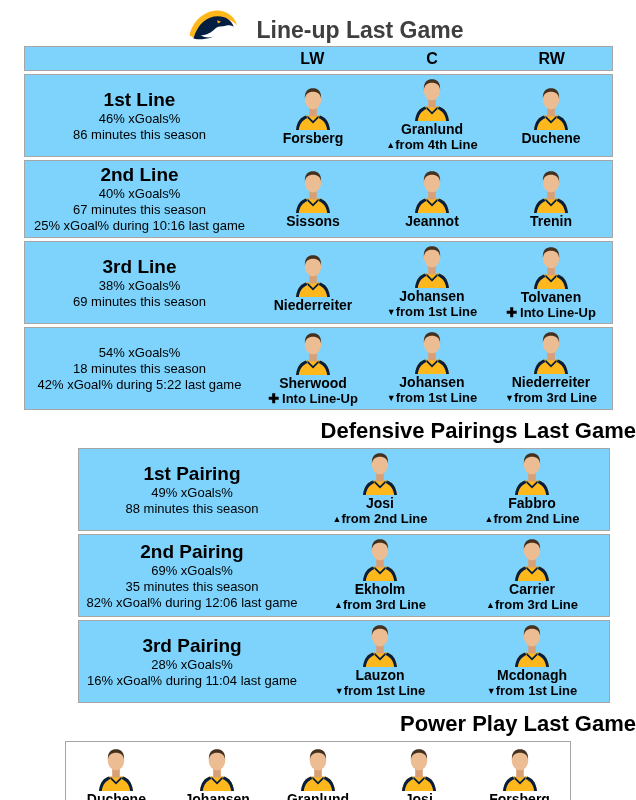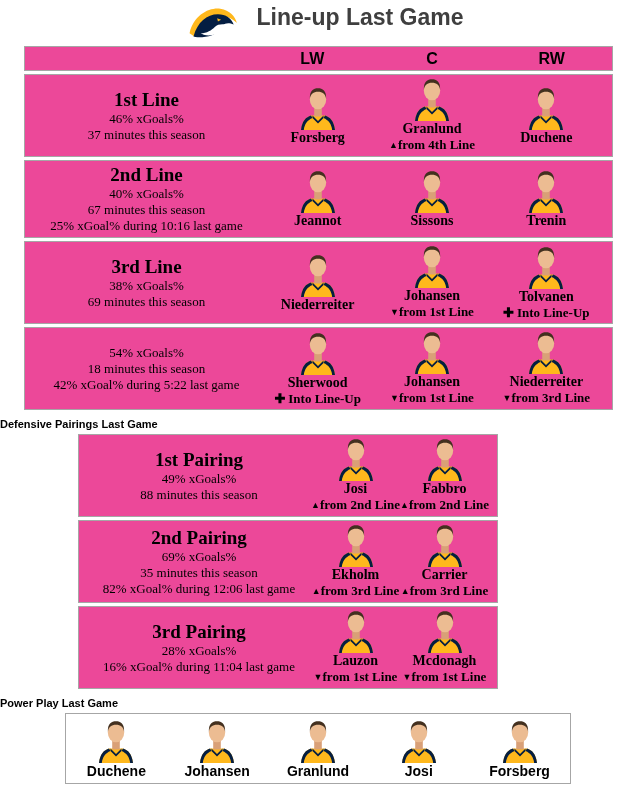--- a/index.html
+++ b/index.html
@@ -1,46 +1,46 @@
 <!DOCTYPE html>
 <html><head>
 <meta charset="utf-8">
 <style>
   html,body{margin:0;padding:0;}
   body{
     width:636px;height:800px;background:#ffffff;color:#000;
     font-family:"Liberation Sans", sans-serif;
     -webkit-font-smoothing:antialiased;
   }
-  .header{display:flex;justify-content:center;align-items:flex-start;gap:16px;padding-top:4px;height:40px;padding-left:16px;}
+  .header{display:flex;justify-content:center;align-items:flex-end;gap:16px;padding-top:4px;height:40px;padding-left:16px;}
   .logo{width:52px;height:38px;flex:0 0 auto;}
   .main-title{font-size:23px;font-weight:bold;color:#3f3f3f;letter-spacing:0px;}
 
   
   .fwd{width:589px;margin:2px auto 0 auto;}
-  .row{display:flex;border:1px solid #a6a6a6;background:#ec4899;align-items:center;}
+  .row{display:flex;border:1px solid #a6a6a6;background:#7dd3fc;align-items:center;}
   .row + .row{margin-top:3px;}
   .head-row{height:23px;}
   .stats-col{width:228px;flex:0 0 auto;text-align:center;}
   .pcol{flex:1 1 0;text-align:center;font-weight:bold;font-size:16px;}
-  .line-row{min-height:72px;padding:2px 8px;font-family:Liberation Serif, serif;}
+  .line-row{min-height:72px;padding:2px 1px;}
   .line-title{font-size:19px;font-weight:bold;line-height:22px;}
   .line-stat{font-size:13px;line-height:16px;}
   .player{flex:1 1 0;display:flex;flex-direction:column;align-items:center;justify-content:center;}
   .avatar{width:40px;height:44px;display:block;}
   .pname{font-weight:bold;font-size:14px;line-height:16px;}
   .pmove{font-weight:bold;font-size:13px;line-height:15px;white-space:nowrap;text-align:center;}
   .micon{font-size:9px;display:inline-block;transform:translateY(-1px);}
   .micon.plus{font-size:13px;margin-right:3px;transform:none;}
 
-  .section-title{text-align:left;font-size:11px;font-weight:bold;margin:8px 0 4px 0;}
+  .section-title{text-align:right;font-size:22px;font-weight:bold;margin:8px 0 4px 0;}
   .pp-title{}
 
   
-  .def{width:420px;margin:0 0 0 78px;}
+  .def{width:532px;margin:0 0 0 78px;}
   .def .stats-col{width:224px;}
   .def .line-row{min-height:72px;}
 
   
   .pp{width:504px;margin:0 0 0 65px;border:1px solid #a6a6a6;display:flex;padding:5px 0 4px 0;}
   .pp .player{flex:1 1 0;}
 
   .hidden-defs{position:absolute;width:0;height:0;overflow:hidden;}
 </style>
 </head>
@@ -77,21 +77,21 @@
     <div class="stats-col"></div>
     <div class="pcol">LW</div>
     <div class="pcol">C</div>
     <div class="pcol">RW</div>
   </div>
 
   <div class="row line-row">
     <div class="stats-col">
       <div class="line-title">1st Line</div>
       <div class="line-stat">46% xGoals%</div>
-      <div class="line-stat">37 minutes this season</div>
+      <div class="line-stat">86 minutes this season</div>
     </div>
     <div class="player">
       <svg class="avatar" viewBox="0 0 40 44">
           <use href="#avatar"></use>
         </svg>
       <div class="pname">Forsberg</div>
     </div>
     <div class="player">
       <svg class="avatar" viewBox="0 0 40 44">
           <use href="#avatar"></use>
@@ -111,27 +111,27 @@
     <div class="stats-col">
       <div class="line-title">2nd Line</div>
       <div class="line-stat">40% xGoals%</div>
       <div class="line-stat">67 minutes this season</div>
       <div class="line-stat">25% xGoal% during 10:16 last game</div>
     </div>
     <div class="player">
       <svg class="avatar" viewBox="0 0 40 44">
           <use href="#avatar"></use>
         </svg>
+      <div class="pname">Sissons</div>
+    </div>
+    <div class="player">
+      <svg class="avatar" viewBox="0 0 40 44">
+          <use href="#avatar"></use>
+        </svg>
       <div class="pname">Jeannot</div>
-    </div>
-    <div class="player">
-      <svg class="avatar" viewBox="0 0 40 44">
-          <use href="#avatar"></use>
-        </svg>
-      <div class="pname">Sissons</div>
     </div>
     <div class="player">
       <svg class="avatar" viewBox="0 0 40 44">
           <use href="#avatar"></use>
         </svg>
       <div class="pname">Trenin</div>
     </div>
   </div>
 
   <div class="row line-row">

